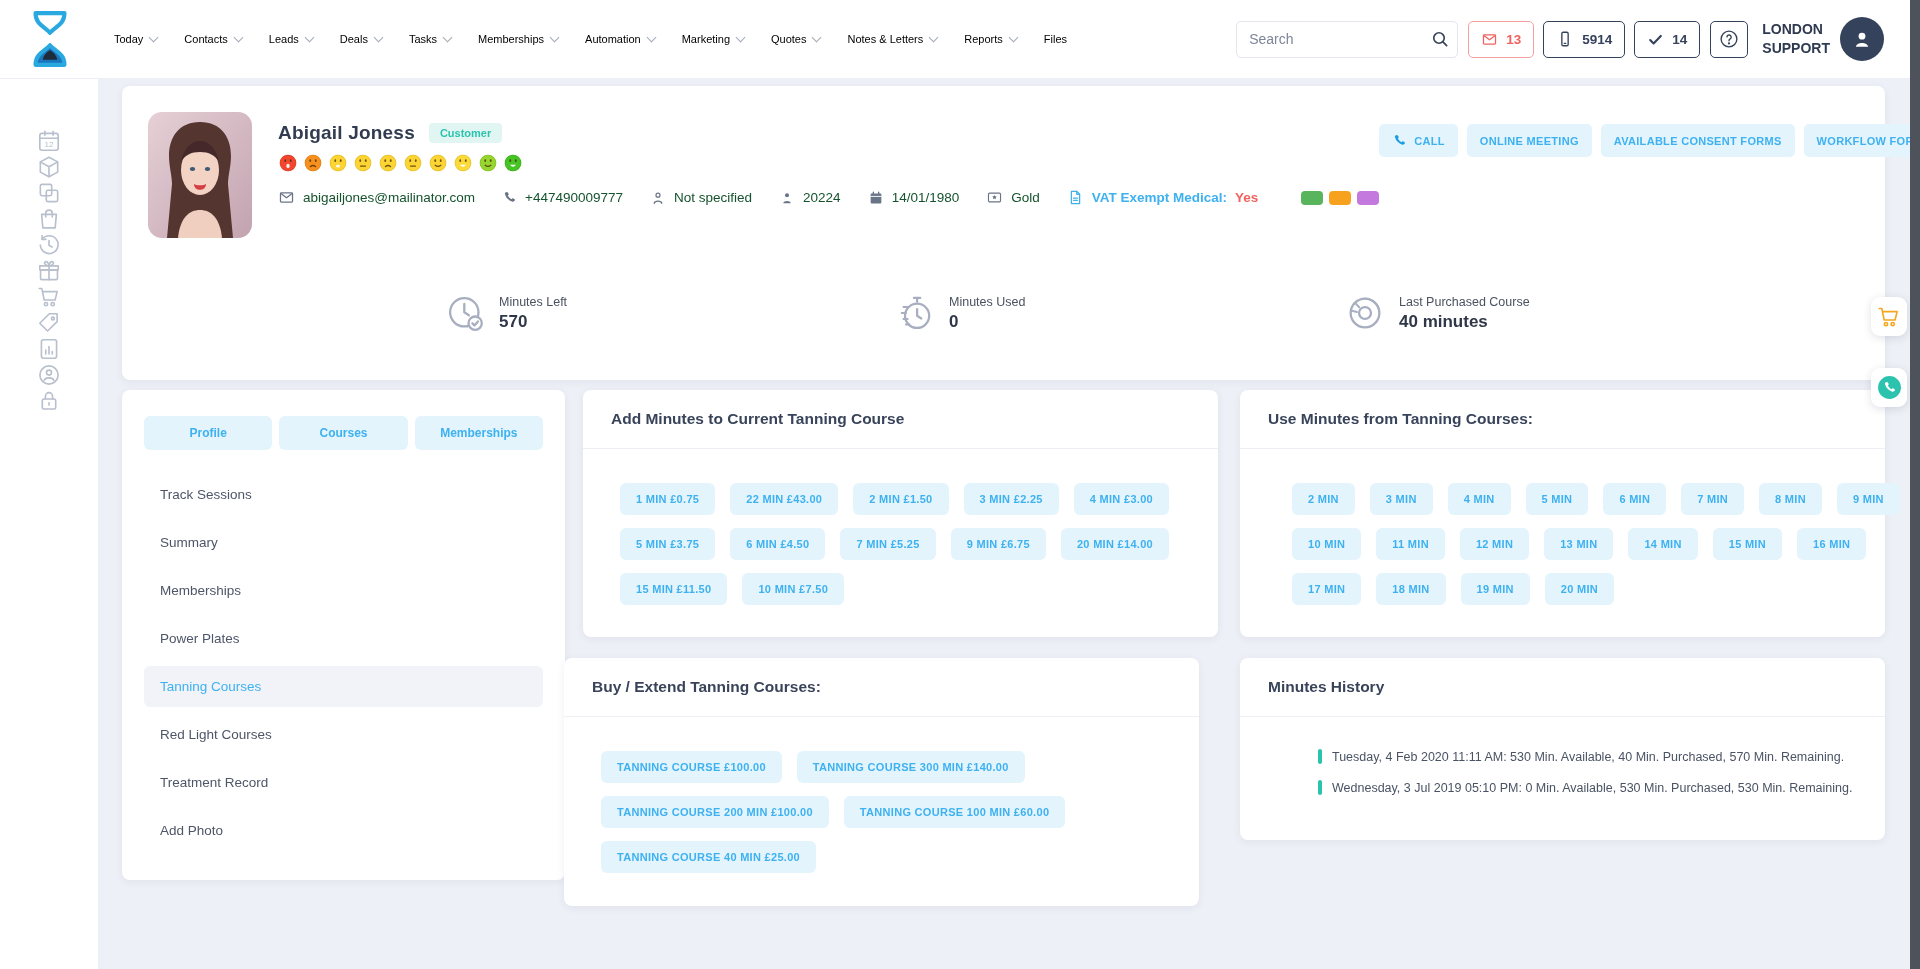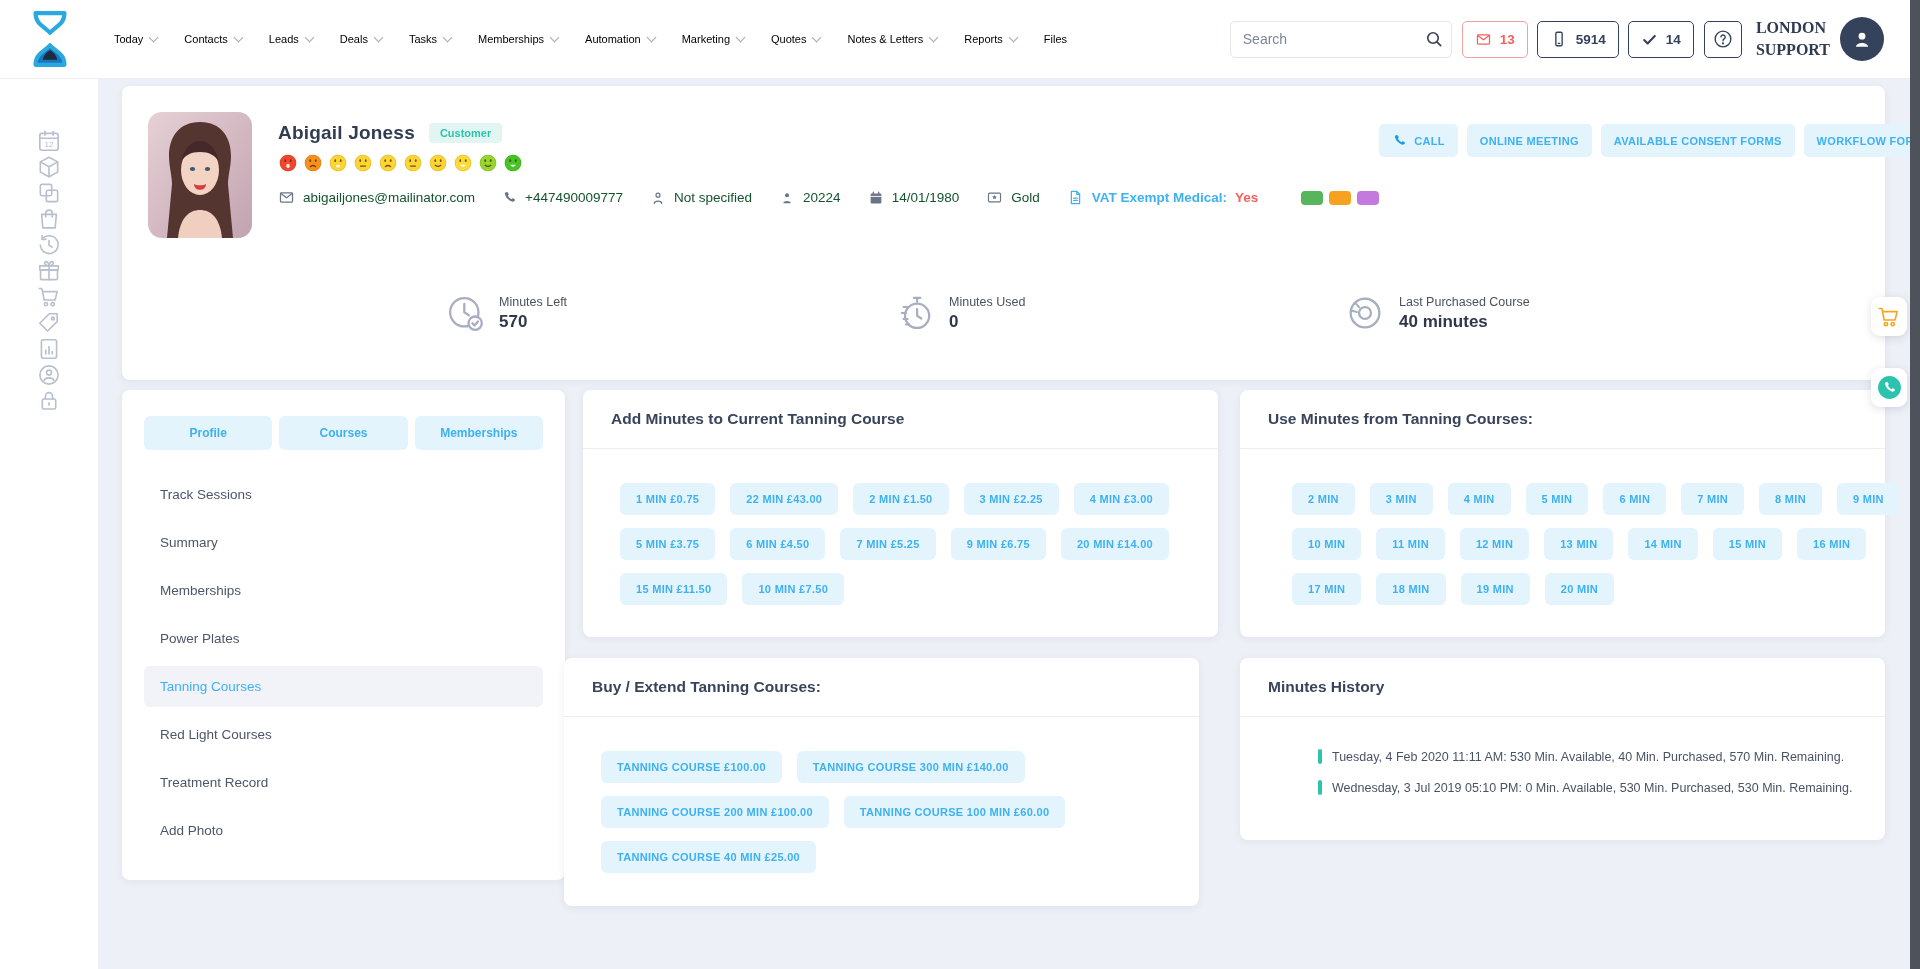--- a/index.html
+++ b/index.html
@@ -19,21 +19,21 @@
             padding:0 12px; background:#fff; }
   .search input { border:none; outline:none; flex:1; font-size:14px; color:#4a5264; font-family:inherit; }
   .search input::placeholder { color:#7d8698; }
   .search .s-ico { color:#39445a; display:flex; }
   .counter { display:flex; align-items:center; gap:8px; border:1px solid #35425b; color:#35425b; border-radius:5px;
              height:37px; padding:0 12px; font-size:13.5px; font-weight:bold; cursor:pointer; background:#fff; }
   .counter.red { border-color:#f5a0a0; color:#f0625f; }
   .counter .ci { display:flex; }
   .help { width:38px; height:37px; border:1px solid #35425b; background:#fff; border-radius:5px; color:#35425b;
           display:flex; align-items:center; justify-content:center; cursor:pointer; }
-  .support { font-size:16px; font-weight:bold; color:#2f3a50; line-height:1.35; margin-left:4px;font-family:Liberation Serif, serif; }
+  .support { font-size:14px; font-weight:bold; color:#2f3a50; line-height:1.35; margin-left:4px; }
   .avatar { width:44px; height:44px; border-radius:50%; background:#35425b; color:#fff;
             display:flex; align-items:center; justify-content:center; cursor:pointer; }
 
   
   .rail { position:absolute; left:0; top:78px; width:98px; height:891px; background:#fff;
           display:flex; flex-direction:column; align-items:center; padding-top:50px; z-index:4; }
   .rail-item { color:#b8bfcd; cursor:pointer; display:flex; }
 
   
   .card { position:absolute; background:#fff; border-radius:8px; box-shadow:0 2px 8px rgba(45,55,90,.07); }

